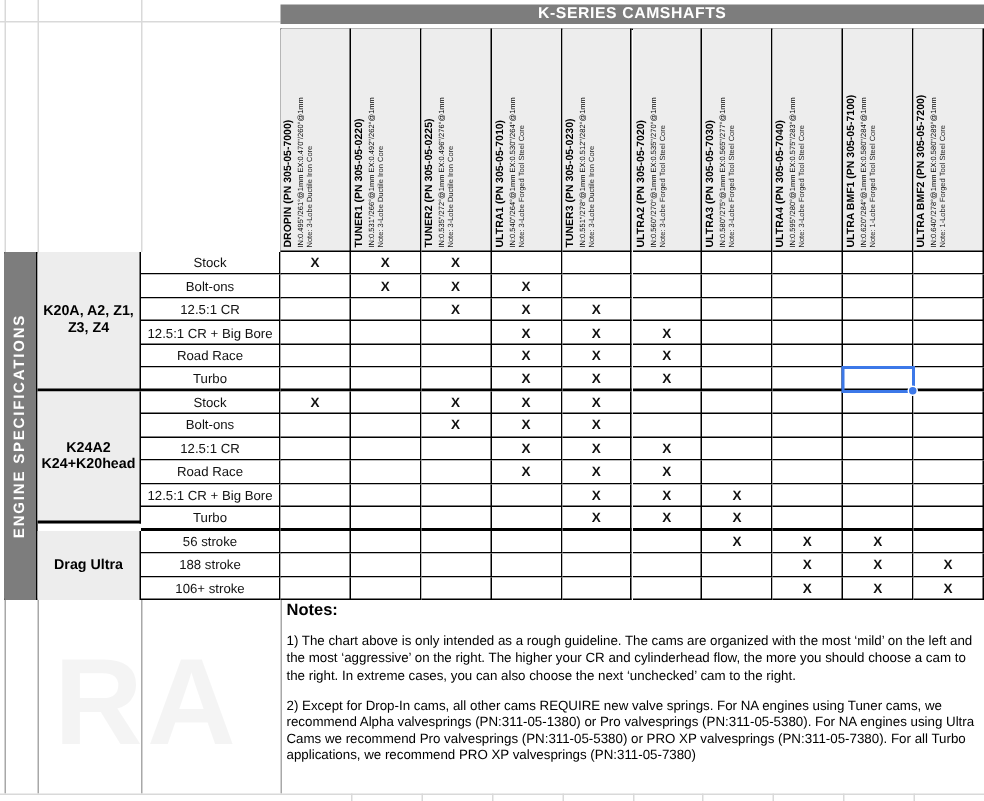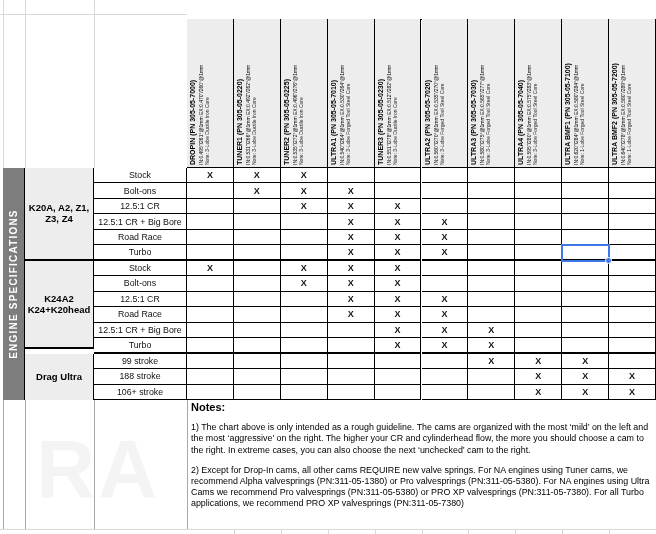--- a/index.html
+++ b/index.html
@@ -74,20 +74,23 @@
       <div class="sheetline" style="left:421.5px;top:529px;width:1px;height:5px;"></div>
       <div class="sheetline" style="left:468.4px;top:529px;width:1px;height:5px;"></div>
       <div class="sheetline" style="left:515.3px;top:529px;width:1px;height:5px;"></div>
       <div class="sheetline" style="left:562.2px;top:529px;width:1px;height:5px;"></div>
       <div class="sheetline" style="left:609.0999999999999px;top:529px;width:1px;height:5px;"></div>
     </div>
 
   <div class="wm" style="left:36px;top:428px;">R</div>
   <div class="wm" style="left:98px;top:428px;">A</div>
 
+  <div id="title-band">
+    <span>K-SERIES CAMSHAFTS</span>
+  </div>
 
   <div class="frameline" style="left:187px;top:19px;width:469px;height:1px;"></div>
   <div class="frameline" style="left:187px;top:19px;width:1px;height:381px;"></div>
   <div class="frameline" style="left:3px;top:168px;width:184px;height:1px;"></div>
   <div class="frameline" style="left:3px;top:168px;width:1px;height:232px;"></div>
   <div class="frameline" style="left:3px;top:399px;width:184px;height:1px;"></div>
 
   <div id="engine-band">
     <div class="hrot"><span>ENGINE SPECIFICATIONS</span></div>
   </div>
@@ -392,21 +395,21 @@
       <div class="dcell" style="left:421.5px;top:338.1333333333333px;width:46.9px;height:15.466666666666667px;border-bottom-width:2px;">
         <span class="xmark">X</span>
       </div>
       <div class="dcell" style="left:468.4px;top:338.1333333333333px;width:46.9px;height:15.466666666666667px;border-bottom-width:2px;">
         <span class="xmark">X</span>
       </div>
       <div class="dcell" style="left:515.3px;top:338.1333333333333px;width:46.9px;height:15.466666666666667px;border-bottom-width:2px;"></div>
       <div class="dcell" style="left:562.2px;top:338.1333333333333px;width:46.9px;height:15.466666666666667px;border-bottom-width:2px;"></div>
       <div class="dcell" style="left:609.0999999999999px;top:338.1333333333333px;width:46.9px;height:15.466666666666667px;border-bottom-width:2px;"></div>
       <div class="rlabel" style="top:353.6px;height:15.466666666666667px;">
-        <span>99 stroke</span>
+        <span>56 stroke</span>
       </div>
       <div class="dcell" style="left:187px;top:353.6px;width:46.9px;height:15.466666666666667px;"></div>
       <div class="dcell" style="left:233.9px;top:353.6px;width:46.9px;height:15.466666666666667px;"></div>
       <div class="dcell" style="left:280.8px;top:353.6px;width:46.9px;height:15.466666666666667px;"></div>
       <div class="dcell" style="left:327.7px;top:353.6px;width:46.9px;height:15.466666666666667px;"></div>
       <div class="dcell" style="left:374.6px;top:353.6px;width:46.9px;height:15.466666666666667px;"></div>
       <div class="dcell" style="left:421.5px;top:353.6px;width:46.9px;height:15.466666666666667px;"></div>
       <div class="dcell" style="left:468.4px;top:353.6px;width:46.9px;height:15.466666666666667px;">
         <span class="xmark">X</span>
       </div>

